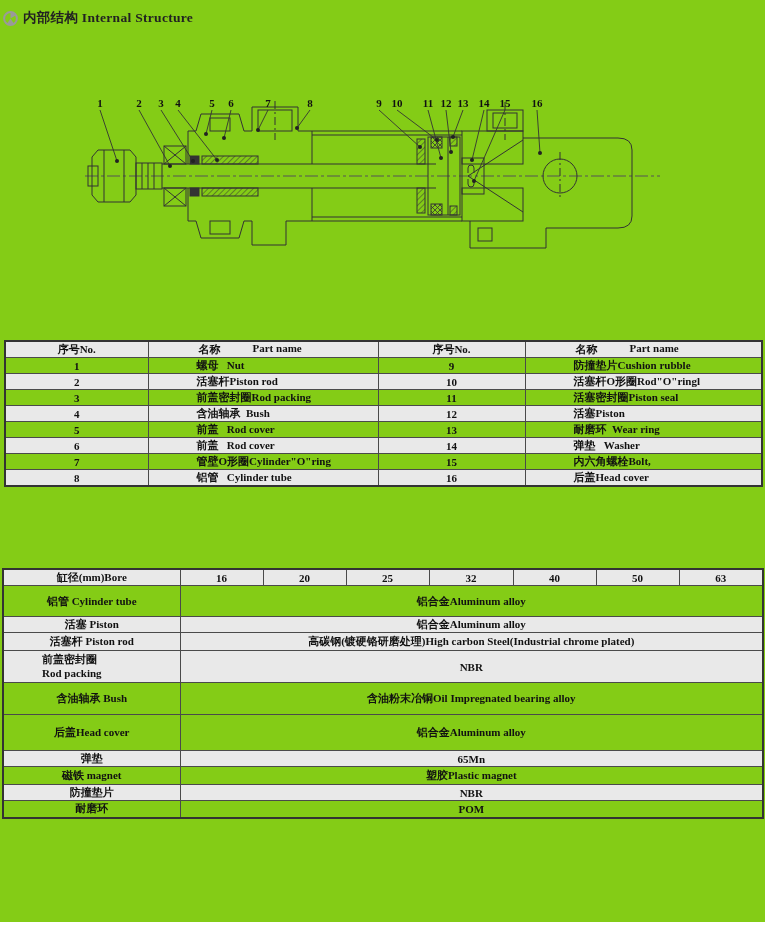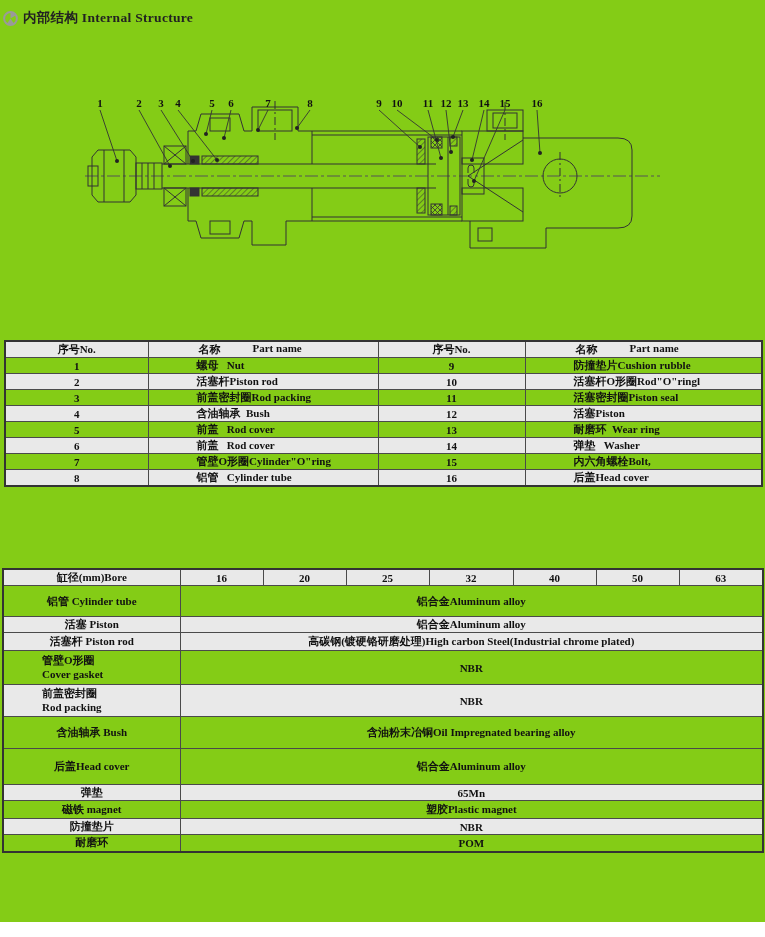--- a/index.html
+++ b/index.html
@@ -267,24 +267,20 @@
           <td class="m-value" colspan="7">铝合金Aluminum alloy</td>
         </tr>
         <tr class="shade" style="height: 16px;">
           <td class="m-label">活塞 Piston</td>
           <td class="m-value" colspan="7">铝合金Aluminum alloy</td>
         </tr>
         <tr class="shade" style="height: 18px;">
           <td class="m-label">活塞杆 Piston rod</td>
           <td class="m-value" colspan="7">高碳钢(镀硬铬研磨处理)High carbon Steel(Industrial chrome plated)</td>
         </tr>
-        <tr style="height: 34px;">
-          <td class="m-label twoline">管壁O形圈<br>Cover gasket</td>
-          <td class="m-value" colspan="7">NBR</td>
-        </tr>
         <tr class="shade" style="height: 32px;">
           <td class="m-label twoline">前盖密封圈<br>Rod packing</td>
           <td class="m-value" colspan="7">NBR</td>
         </tr>
         <tr style="height: 32px;">
           <td class="m-label">含油轴承 Bush</td>
           <td class="m-value" colspan="7">含油粉末冶铜Oil Impregnated bearing alloy</td>
         </tr>
         <tr style="height: 36px;">
           <td class="m-label">后盖Head cover</td>

